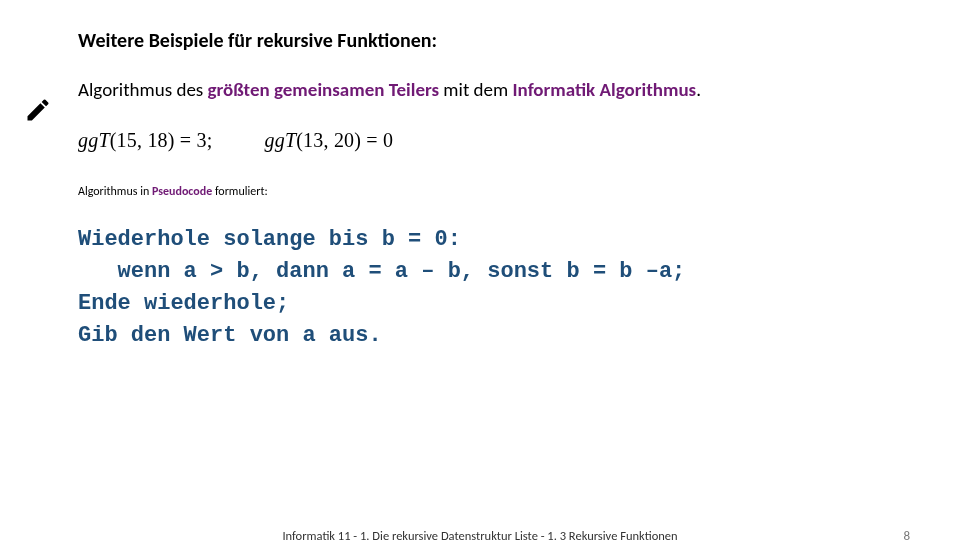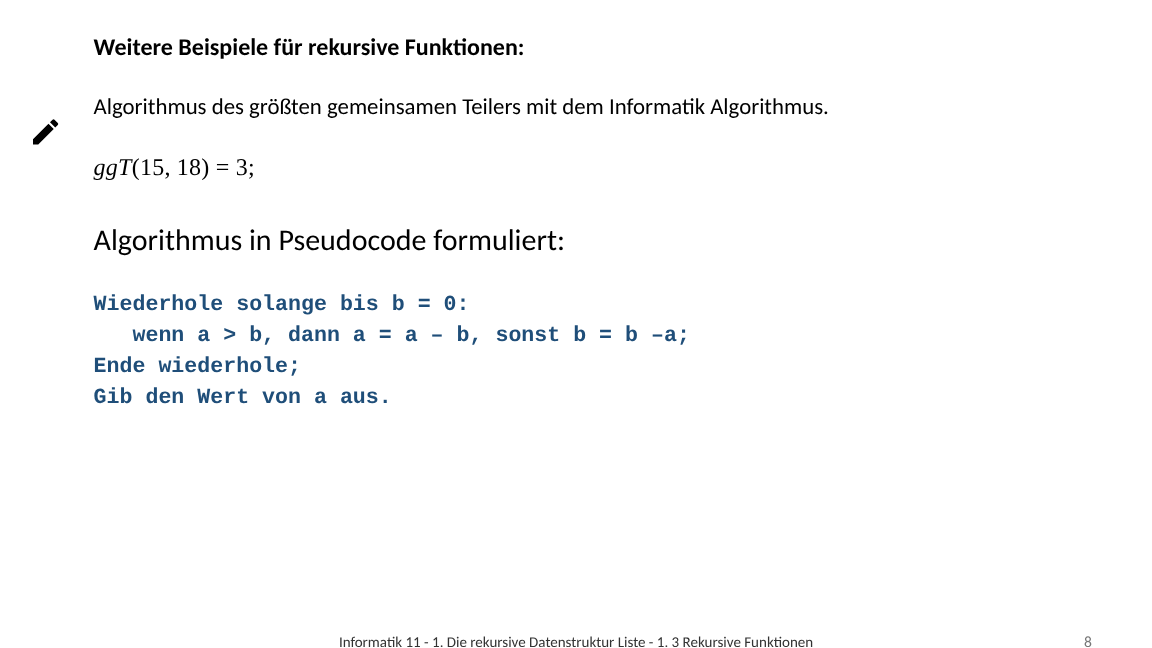--- a/index.html
+++ b/index.html
@@ -1,27 +1,27 @@
 <!DOCTYPE html>
 <html><head>
 <meta charset="utf-8">
 <style>
   * { margin: 0; padding: 0; box-sizing: border-box; }
   html, body { width: 960px; height: 540px; background: #ffffff; font-family: "Calibri", "Segoe UI", Arial, sans-serif; color: #000; }
   .slide { position: relative; width: 956px; height: 540px; padding: 28px 60px 0 78px; }
   .title { font-size: 20px; font-weight: 700; margin-bottom: 26px; }
   .pencil { position: absolute; left: 24px; top: 96px; }
   .line1 { font-size: 19px; margin-bottom: 28px; }
-  .bold-blue { font-weight: 400; color: #000000; }
+  .bold-blue { font-weight: 700; color: #701a75; }
   .equations { font-size: 20px; font-family: "Cambria Math","Times New Roman",serif; margin-bottom: 32px; letter-spacing: 0.2px; display: flex; gap: 24px; align-items: baseline; }
   .equations .eq { margin-right: 28px; }
   .equations .fn { font-style: italic; }
   .equations .var { font-style: normal; }
-  .line2 { font-size: 25px; margin-bottom: 26px; }
-  .pseudo { font-family: "Courier New", monospace; font-weight: 700; font-size: 18px; line-height: 1.45; color: #1f4e79; white-space: pre; }
+  .line2 { font-size: 12px; margin-bottom: 26px; }
+  .pseudo { font-family: "Courier New", monospace; font-weight: 700; font-size: 22px; line-height: 1.45; color: #1f4e79; white-space: pre; }
   .footer { position: absolute; bottom: 12px; left: 0; width: 960px; }
   .footer-center { position: absolute; left: 50%; transform: translateX(-50%); font-size: 12.5px; color: #333; border-bottom: 1px solid #555; padding-bottom: 1px; }
   .footer-right { position: absolute; right: 50px; font-size: 13px; color: #777; }
 </style>
 </head>
 <body>
 
 <div class="slide">
 
   <div class="title">Weitere Beispiele für rekursive Funktionen:</div>
@@ -31,20 +31,21 @@
       <path d="M3 17.25V21h3.75L17.81 9.94l-3.75-3.75L3 17.25zM20.71 7.04a1 1 0 0 0 0-1.41l-2.34-2.34a1 1 0 0 0-1.41 0l-1.83 1.83 3.75 3.75 1.83-1.83z" fill="#000"></path>
     </svg>
   </div>
 
   <div class="line1">
     <span>Algorithmus des </span><span class="bold-blue">größten gemeinsamen Teilers</span><span> mit dem </span><span class="bold-blue">Informatik Algorithmus</span><span>.</span>
   </div>
 
   <div class="equations">
     <span class="eq"><span class="fn">ggT</span><span class="var">(15, 18) = 3;</span></span>
+    <span class="eq"><span class="fn">ggT</span><span class="var">(13, 20) = 0</span></span>
   </div>
 
   <div class="line2">
     <span>Algorithmus in </span><span class="bold-blue">Pseudocode</span><span> formuliert:</span>
   </div>
 
   <div class="pseudo">Wiederhole solange bis b = 0:
    wenn a &gt; b, dann a = a – b, sonst b = b –a;
 Ende wiederhole;
 Gib den Wert von a aus.</div>

